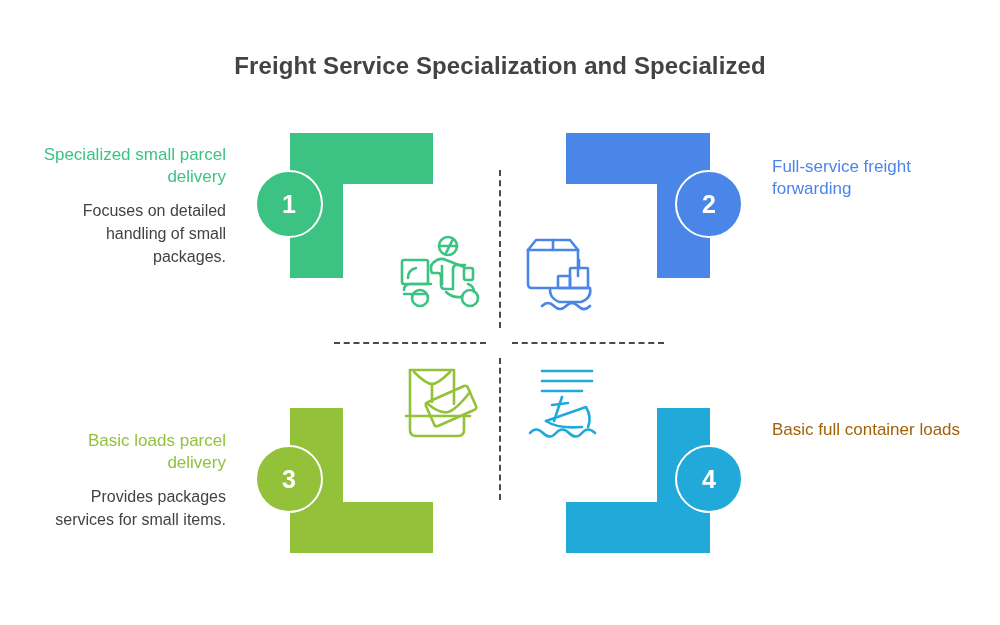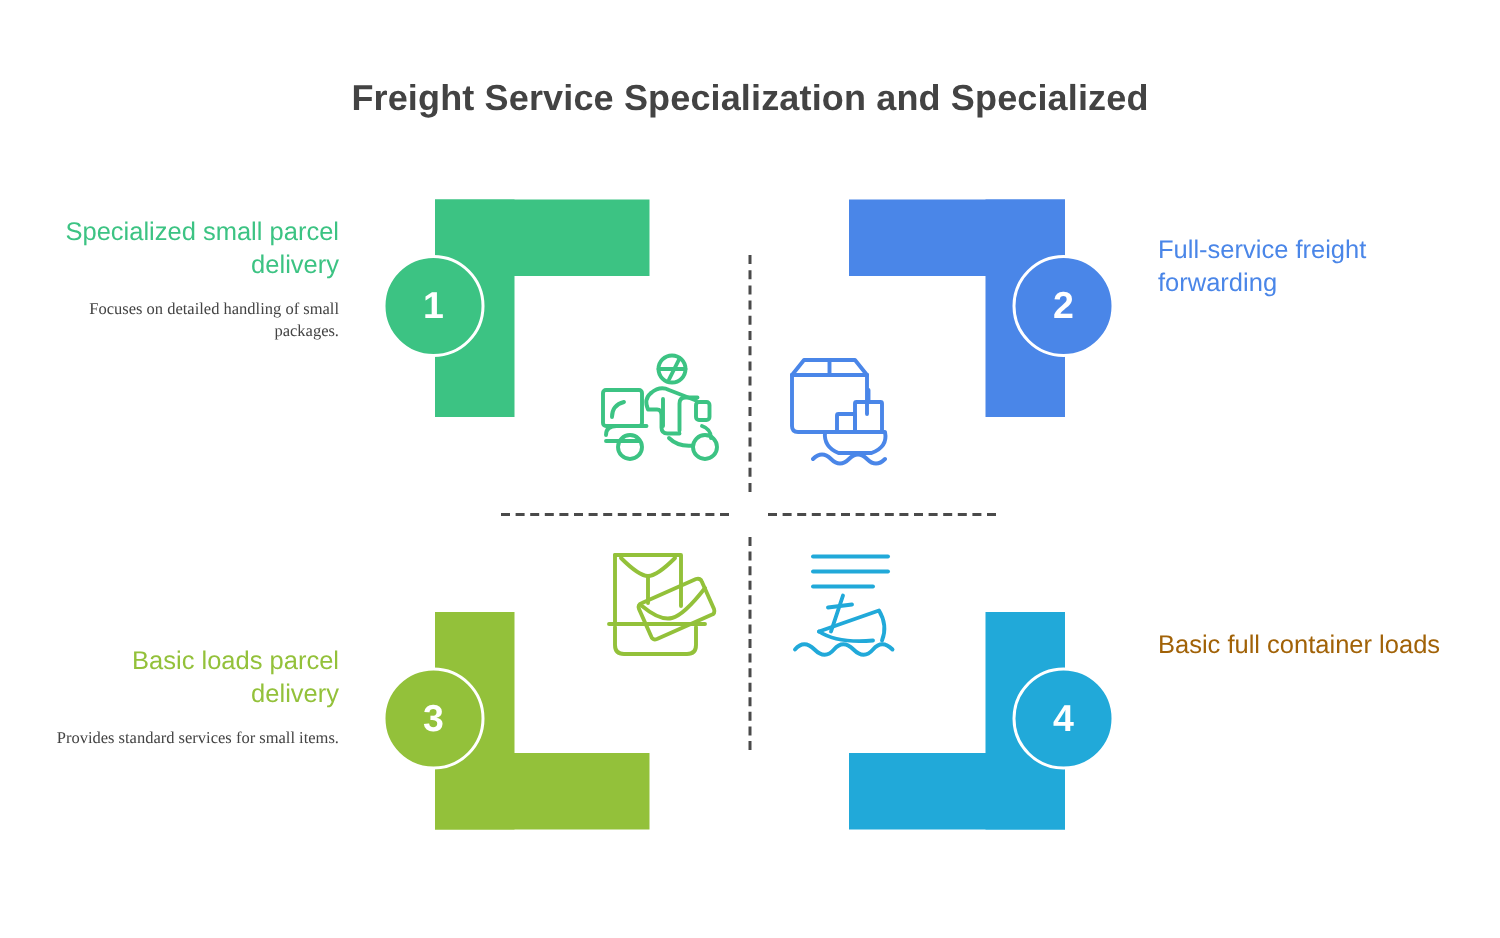--- a/index.html
+++ b/index.html
@@ -101,24 +101,23 @@
     position: absolute;
     width: 192px;
   }
   .txt .head {
     font-size: 17px;
     font-weight: normal;
     line-height: 1.28;
     margin-bottom: 11px;
   }
   .txt .body {
-    font-size: 11px;
+    font-size: 16px;
     line-height: 1.44;
     color: #434343;
-    font-family: Liberation Serif, serif;
   }
   .txt.right-align { text-align: right; }
   .txt.left-align  { text-align: left; }
 
   #txt-1 { left: 34px;  top: 144px; }
   #txt-2 { left: 772px; top: 156px; }
   #txt-3 { left: 34px;  top: 430px; }
   #txt-4 { left: 772px; top: 419px; }
 
   
@@ -209,21 +208,21 @@
 
   <div class="block" id="block-3">
     <div class="bar bar-v" style="background: rgb(147, 193, 58);"></div>
     <div class="bar bar-h" style="background: rgb(147, 193, 58);"></div>
   </div>
   <div class="num-circle" id="circle-3" style="background: rgb(147, 193, 58);">
     <span>3</span>
   </div>
   <div class="txt right-align" id="txt-3">
     <div class="head" style="color: rgb(147, 193, 58);">Basic loads parcel delivery</div>
-    <div class="body">Provides standard services for small items.</div>
+    <div class="body">Provides packages services for small items.</div>
   </div>
   <div class="icon-wrap" id="icon-3">
     <svg width="92" height="82" viewBox="0 0 92 82" fill="none" stroke="#93c13a" stroke-width="2.6" stroke-linecap="round" stroke-linejoin="round">
 
       <path d="M18 10 l44 0 l0 34"></path>
       <path d="M18 10 l0 46"></path>
       <path d="M22 12 q12 12 18 12 t18 -12"></path>
       <line x1="40" y1="24" x2="40" y2="42"></line>
 
       <path d="M36 42 l36 -16 q3 -1 4 2 l8 18 q1 3 -2 4 l-36 16 q-3 1 -4 -2 l-8 -18 q-1 -3 2 -4 Z"></path>

